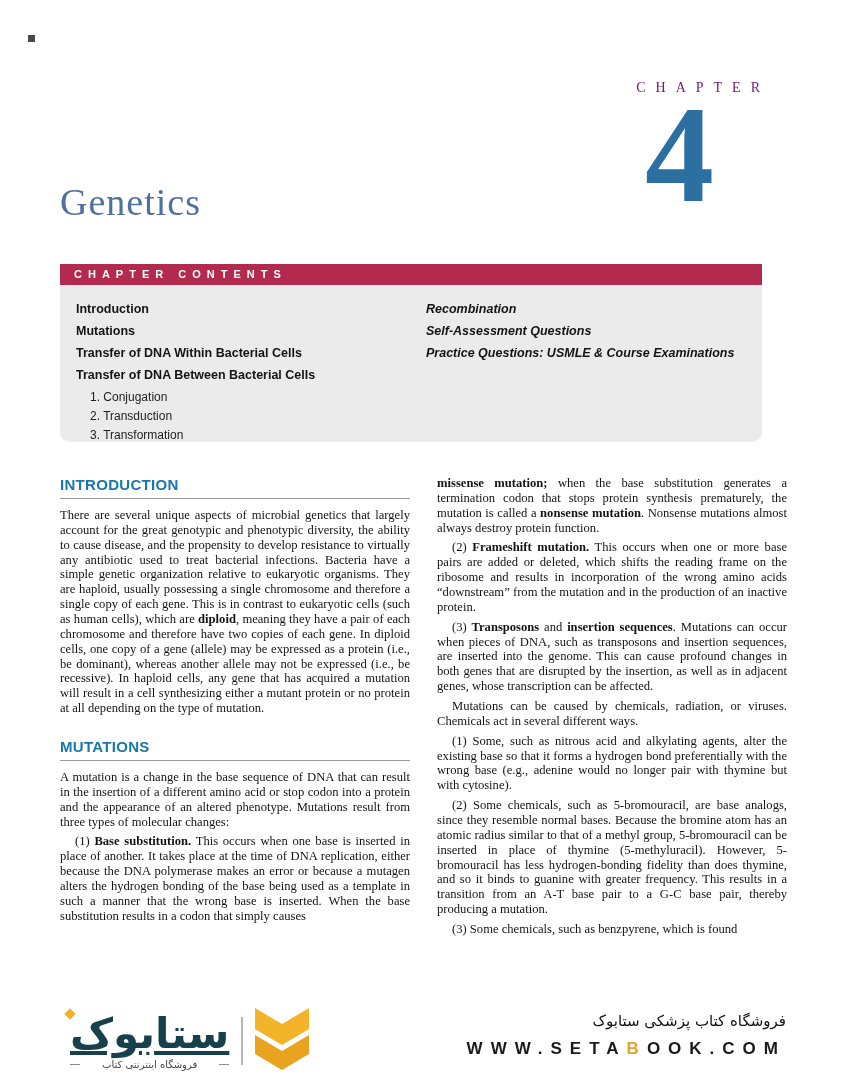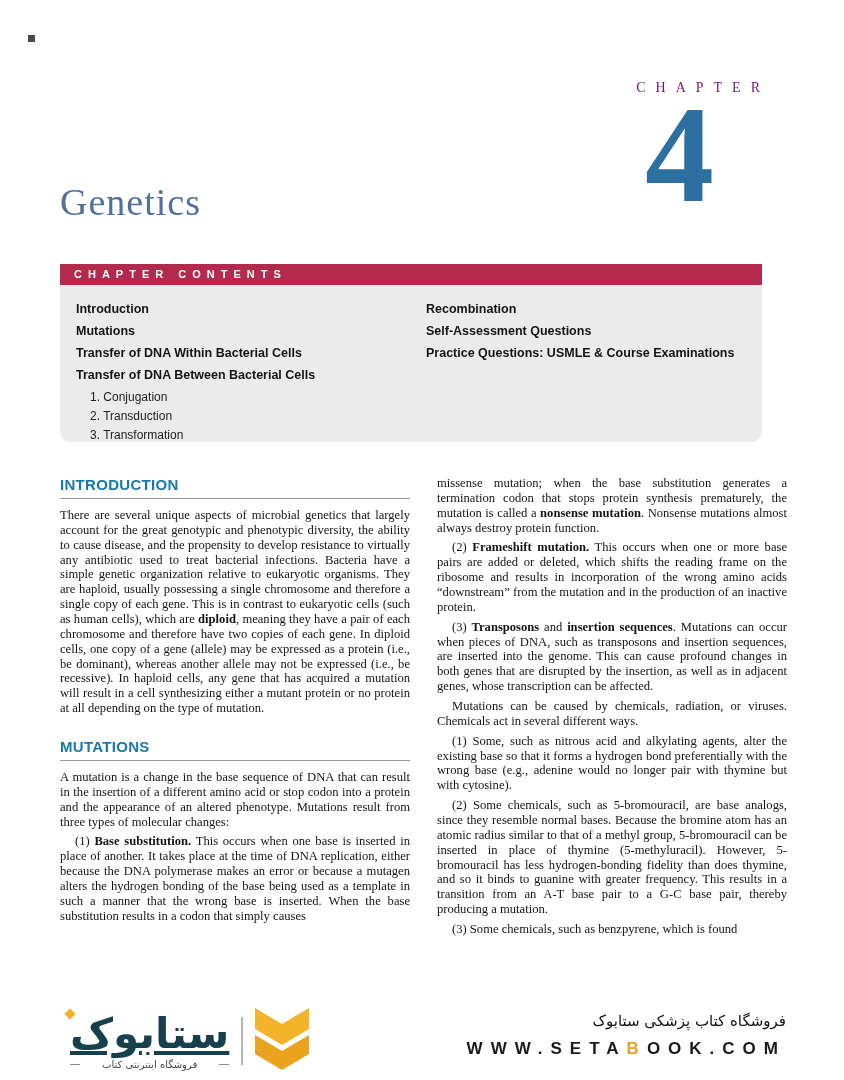--- a/index.html
+++ b/index.html
@@ -35,21 +35,21 @@
     font-family:"Liberation Sans", sans-serif; font-weight:bold;
     font-size:11px; letter-spacing:6px;
   }
   .toc-box {
     position:absolute; top:285px; left:60px; width:702px; height:157px;
     background:#ebebeb; border-radius:0 0 10px 10px;
     padding:17px 16px 0 16px; display:flex;
     font-family:"Liberation Sans", sans-serif;
   }
   .toc-col-left { width:350px; }
-  .toc-col-right { flex:1; }
+  .toc-col-right { flex:1;font-style:italic; }
   .toc-item { font-size:12.5px; font-weight:bold; color:#141414; margin-bottom:8px; }
   .toc-sub { font-size:12px; color:#222; margin:0 0 5px 14px; font-weight:normal; }
 
   
   .body-area {
     position:absolute; top:476px; left:60px; width:727px; height:528px;
     display:flex; gap:27px; overflow:hidden;
   }
   .col { width:350px; }
   .sec-heading {
@@ -119,21 +119,21 @@
 
   <div class="body-area">
     <div class="col">
       <h2 class="sec-heading">INTRODUCTION</h2>
       <p class="body-p"><span>There are several unique aspects of microbial genetics that largely account for the great genotypic and phenotypic diversity, the ability to cause disease, and the propensity to develop resistance to virtually any antibiotic used to treat bacterial infections. Bacteria have a simple genetic organization relative to eukaryotic organisms. They are haploid, usually possessing a single chromosome and therefore a single copy of each gene. This is in contrast to eukaryotic cells (such as human cells), which are </span><span style="font-weight: bold;">diploid</span><span>, meaning they have a pair of each chromosome and therefore have two copies of each gene. In diploid cells, one copy of a gene (allele) may be expressed as a protein (i.e., be dominant), whereas another allele may not be expressed (i.e., be recessive). In haploid cells, any gene that has acquired a mutation will result in a cell synthesizing either a mutant protein or no protein at all depending on the type of mutation.</span></p>
       <h2 class="sec-heading mt">MUTATIONS</h2>
       <p class="body-p">A mutation is a change in the base sequence of DNA that can result in the insertion of a different amino acid or stop codon into a protein and the appearance of an altered phenotype. Mutations result from three types of molecular changes:</p>
       <p class="body-p indent"><span>(1) </span><span style="font-weight: bold;">Base substitution.</span><span> This occurs when one base is inserted in place of another. It takes place at the time of DNA replication, either because the DNA polymerase makes an error or because a mutagen alters the hydrogen bonding of the base being used as a template in such a manner that the wrong base is inserted. When the base substitution results in a codon that simply causes</span></p>
     </div>
     <div class="col">
-      <p class="body-p"><span style="font-weight: normal;">missense mutation;</span><span> when the base substitution generates a termination codon that stops protein synthesis prematurely, the mutation is called a </span><span style="font-weight: bold;">nonsense mutation</span><span>. Nonsense mutations almost always destroy protein function.</span></p>
+      <p class="body-p"><span style="font-weight: bold;">missense mutation;</span><span> when the base substitution generates a termination codon that stops protein synthesis prematurely, the mutation is called a </span><span style="font-weight: bold;">nonsense mutation</span><span>. Nonsense mutations almost always destroy protein function.</span></p>
       <p class="body-p indent"><span>(2) </span><span style="font-weight: bold;">Frameshift mutation.</span><span> This occurs when one or more base pairs are added or deleted, which shifts the reading frame on the ribosome and results in incorporation of the wrong amino acids “downstream” from the mutation and in the production of an inactive protein.</span></p>
       <p class="body-p indent"><span>(3) </span><span style="font-weight: bold;">Transposons</span><span> and </span><span style="font-weight: bold;">insertion sequences</span><span>. Mutations can occur when pieces of DNA, such as transposons and insertion sequences, are inserted into the genome. This can cause profound changes in both genes that are disrupted by the insertion, as well as in adjacent genes, whose transcription can be affected.</span></p>
       <p class="body-p indent">Mutations can be caused by chemicals, radiation, or viruses. Chemicals act in several different ways.</p>
       <p class="body-p indent">(1) Some, such as nitrous acid and alkylating agents, alter the existing base so that it forms a hydrogen bond preferentially with the wrong base (e.g., adenine would no longer pair with thymine but with cytosine).</p>
       <p class="body-p indent">(2) Some chemicals, such as 5-bromouracil, are base analogs, since they resemble normal bases. Because the bromine atom has an atomic radius similar to that of a methyl group, 5-bromouracil can be inserted in place of thymine (5-methyluracil). However, 5-bromouracil has less hydrogen-bonding fidelity than does thymine, and so it binds to guanine with greater frequency. This results in a transition from an A-T base pair to a G-C base pair, thereby producing a mutation.</p>
       <p class="body-p indent">(3) Some chemicals, such as benzpyrene, which is found</p>
     </div>
   </div>
 
   <div class="logo">

